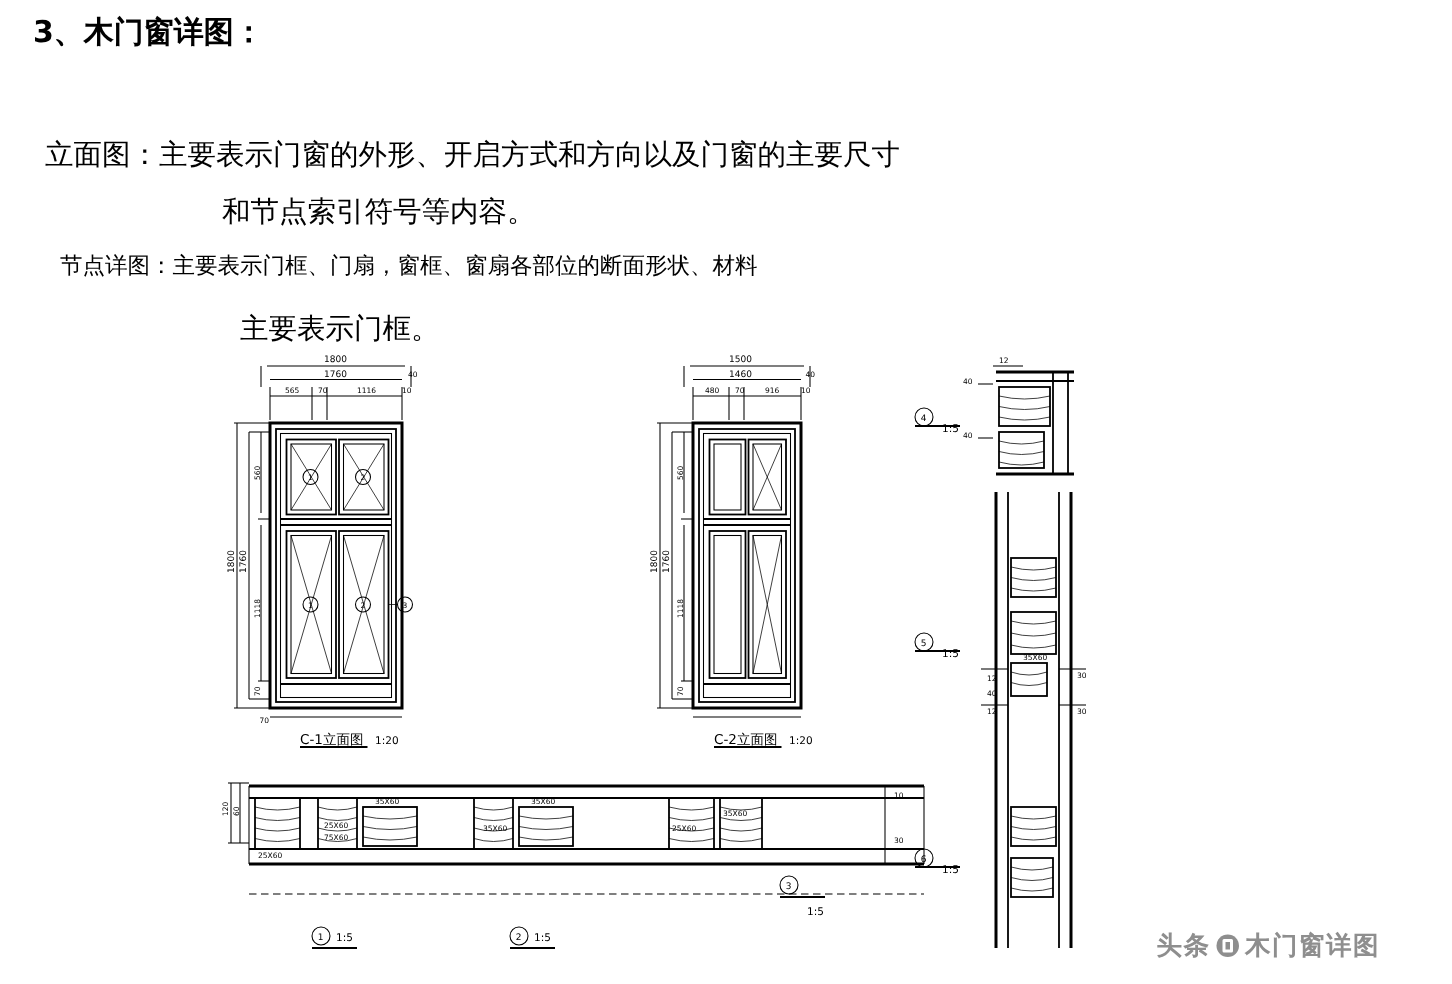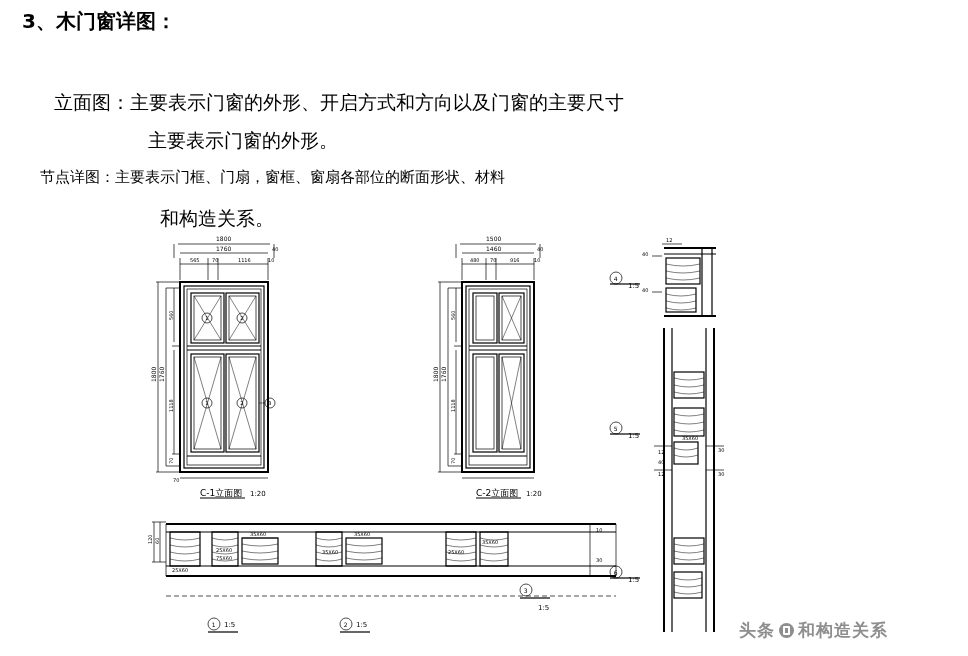--- a/index.html
+++ b/index.html
@@ -4,31 +4,31 @@
 <style>
   html,body{margin:0;padding:0;}
   body{
     width:968px;height:656px;
     background:#ffffff;
     font-family:"DejaVu Sans","Liberation Sans",sans-serif;
     color:#000;
     overflow:hidden;
     position:relative;
   }
-  .page{position:relative;width:900px;height:656px;}
+  .page{position:relative;width:900px;height:656px;padding-left:32px;}
 
   
   .txt{position:absolute;white-space:nowrap;}
   .heading{
     left:22px;top:8px;
     font-size:20px;font-weight:bold;
     font-family:"DejaVu Sans","Liberation Sans",sans-serif;
   }
   .line1{left:46px;top:50px;font-size:19px;}
-  .line2{left:54px;top:90px;font-size:19px;}
+  .line2{left:30px;top:90px;font-size:19px;}
   .line3{left:148px;top:128px;font-size:19px;}
   .line4{left:40px;top:168px;font-size:15px;}
   .line5{left:160px;top:206px;font-size:19px;}
 
   
   .drawing{
     position:absolute;left:146px;top:232px;width:684px;height:420px;
   }
   svg{display:block;}
 
@@ -48,23 +48,23 @@
     border:2px solid #fff;border-radius:1px;box-sizing:border-box;
   }
 </style>
 </head>
 <body>
 
 <div class="page">
 
   <div class="txt heading">3、木门窗详图：</div>
   <div class="txt line2">立面图：主要表示门窗的外形、开启方式和方向以及门窗的主要尺寸</div>
-  <div class="txt line3">主要表示门窗的外形。</div>
+  <div class="txt line3">和节点索引符号等内容。</div>
   <div class="txt line4">节点详图：主要表示门框、门扇，窗框、窗扇各部位的断面形状、材料</div>
-  <div class="txt line5">和构造关系。</div>
+  <div class="txt line5">主要表示门框。</div>
 
   <div class="drawing">
   <svg width="684" height="420" viewBox="0 0 684 420" xmlns="http://www.w3.org/2000/svg">
     <defs>
       <style>
         .ln{stroke:#000;fill:none;}
         .t{stroke:#000;fill:none;stroke-width:0.7;}
         .m{stroke:#000;fill:none;stroke-width:1.2;}
         .h{stroke:#000;fill:none;stroke-width:2;}
         .dash{stroke:#000;fill:none;stroke-width:0.7;stroke-dasharray:5 3;}
@@ -352,16 +352,16 @@
         <text class="sc" x="482" y="350">1:5</text>
         <line class="m" x1="464" y1="346" x2="494" y2="346"></line>
       </g>
     </g>
   </svg>
   </div>
 
   <div class="wm">
     <span>头条</span>
     <span class="dot"></span>
-    <span>和构造关系</span>
+    <span>木门窗详图</span>
   </div>
 
 </div>
 
 </body></html>

